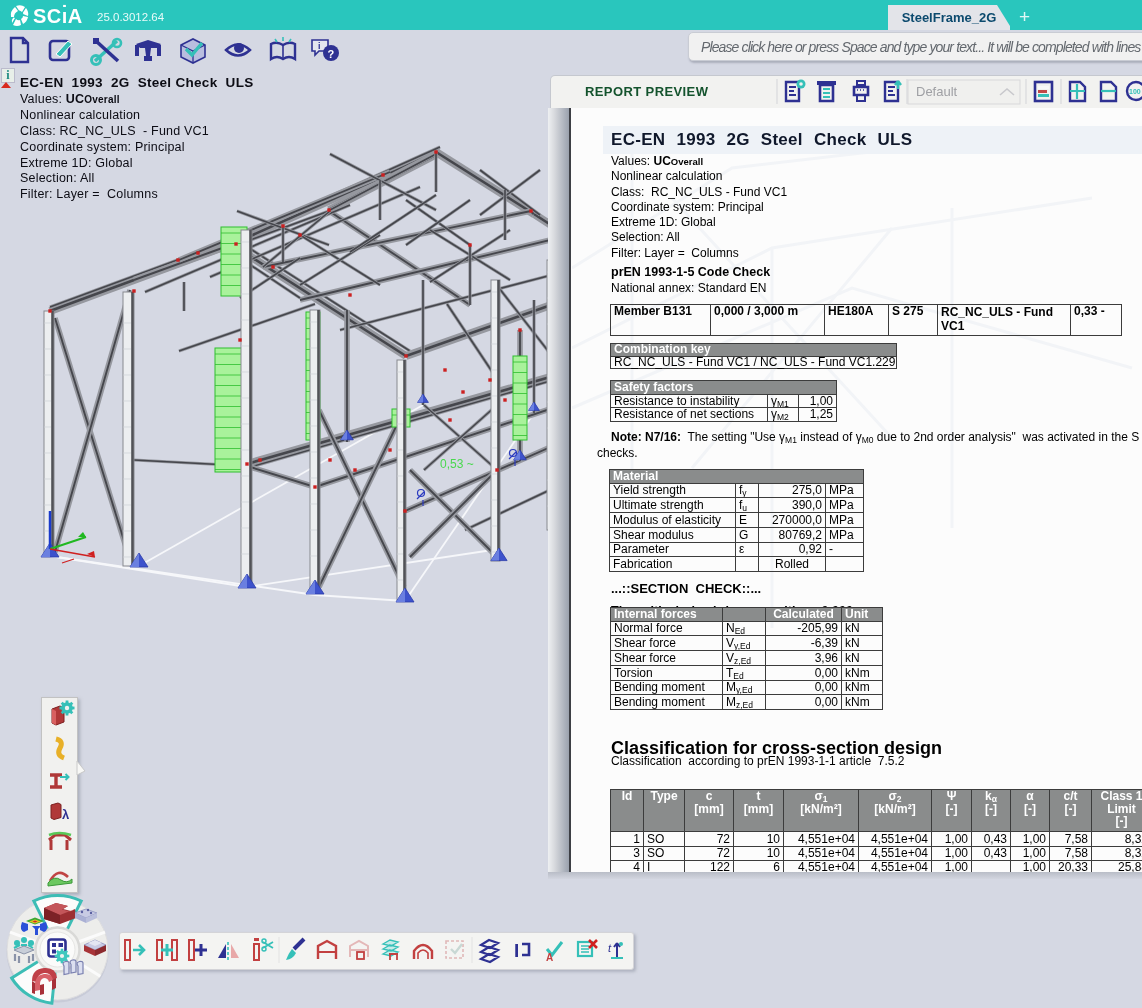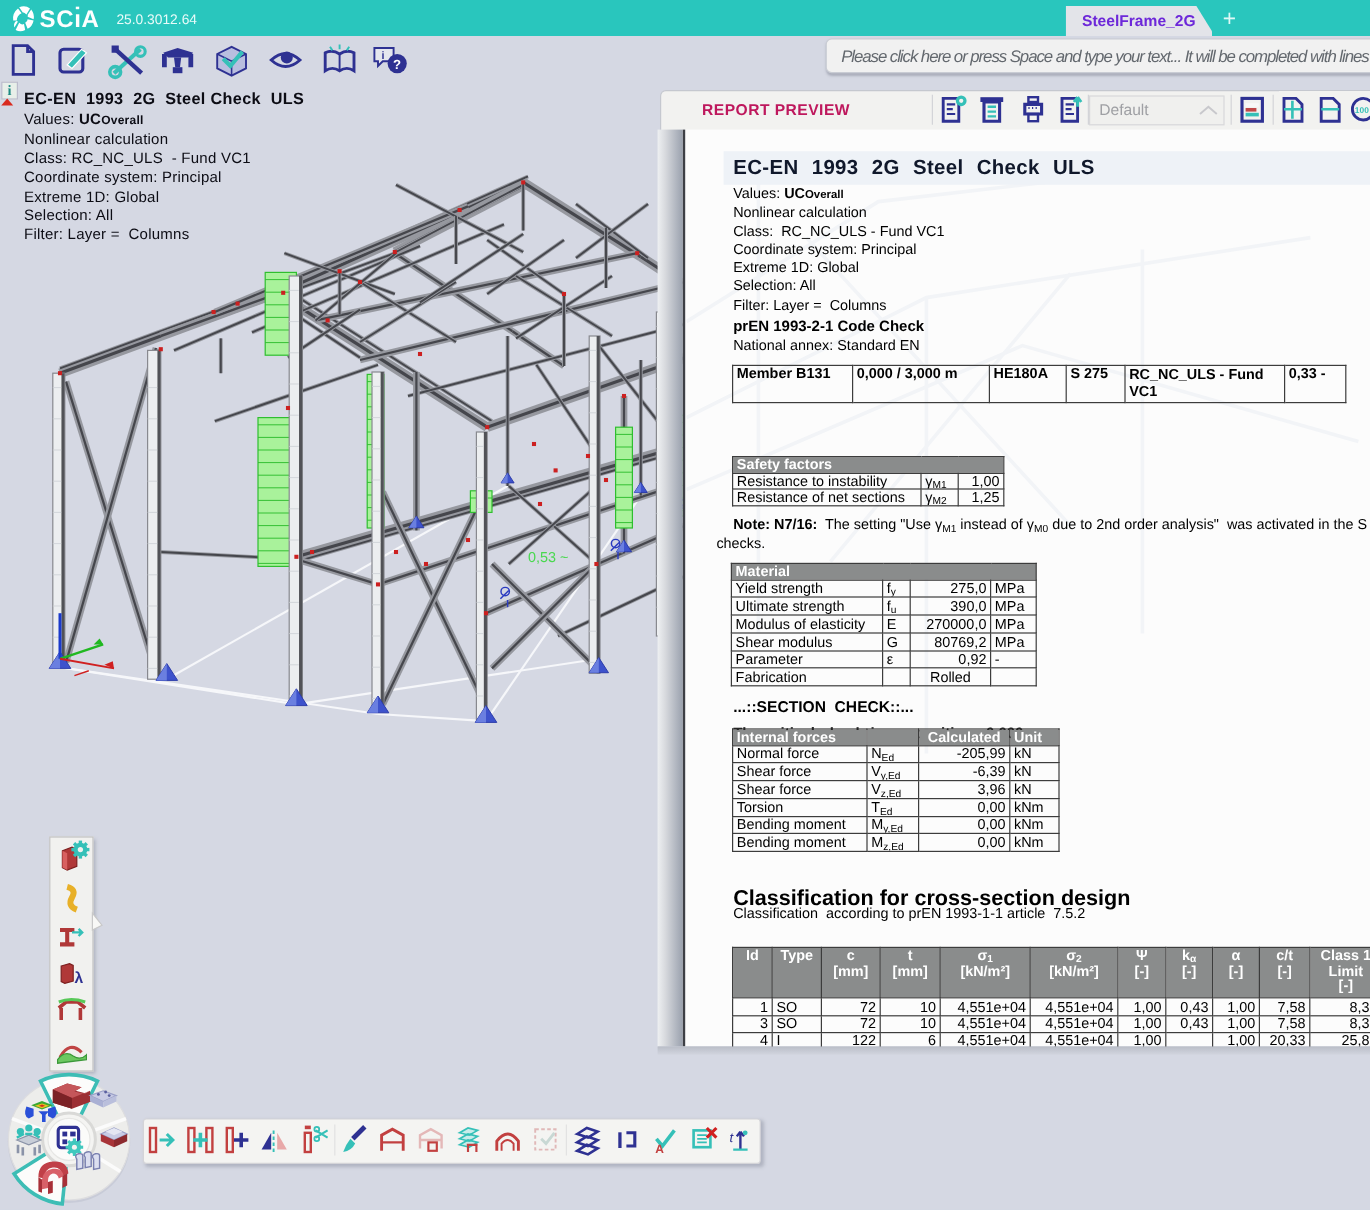--- a/index.html
+++ b/index.html
@@ -2,40 +2,40 @@
 <html><head>
 <meta charset="utf-8">
 <style>
 html,body{margin:0;padding:0;}
 body{width:1142px;height:1008px;overflow:hidden;position:relative;
  font-family:"Liberation Sans",sans-serif;background:#d5d8e3;}
 .abs{position:absolute;}
 
 #topbar{left:0;top:0;width:1142px;height:30px;background:#29c6bd;}
 #ver{left:97px;top:11px;color:#e8fbf9;font-size:11.5px;}
-#tab{left:888px;top:5px;width:122px;height:42px;background:#e3e4e9;color:#6d28d9;
+#tab{left:888px;top:5px;width:122px;height:42px;background:#e3e4e9;color:#0c4a6e;
  font-weight:bold;font-size:13px;text-align:center;line-height:25px;}
 #tab{clip-path:polygon(0 0,109px 0,122px 21px,122px 25px,0 25px);}
 #plus{left:1019px;top:6px;color:#dff8f6;font-size:19px;}
 
 #searchrow{left:688px;top:32px;width:454px;height:27px;background:#f1f1f1;
  border:1px solid #c9ccd4;border-radius:5px 0 0 5px;box-shadow:1px 2px 2px rgba(120,125,140,.45);}
 #searchtxt{left:701px;top:39px;color:#63686e;font-size:14px;font-style:italic;white-space:nowrap;letter-spacing:-0.88px;width:441px;overflow:hidden;}
 
 #viewport{left:0;top:30px;width:1142px;height:978px;background:#d5d8e3;}
 
 #info{left:20px;top:75px;font-size:12.5px;color:#0c0c14;line-height:15.9px;letter-spacing:.2px;}
 #info b.t{font-size:13.5px;font-weight:bold;letter-spacing:.3px;}
 #iicon{left:1px;top:68px;width:12px;height:13px;background:#e8efe9;color:#1d8a80;
  font-size:12px;font-weight:bold;text-align:center;line-height:13px;font-family:"Liberation Serif",serif;border:1px solid #bbc;}
 #itri{left:1px;top:82px;width:0;height:0;border-left:5px solid transparent;border-right:5px solid transparent;border-bottom:6px solid #d92b1f;}
 
 #rphead{left:550px;top:75px;width:592px;height:33px;background:#f2f2f0;
  border-radius:5px 0 0 0;border:1px solid #c5c8cf;border-bottom:1px solid #d9dade;}
-#rptitle{left:585px;top:84px;color:#be185d;font-weight:bold;font-size:13px;letter-spacing:.4px;}
+#rptitle{left:585px;top:84px;color:#14532d;font-weight:bold;font-size:13px;letter-spacing:.4px;}
 #gutter{left:548px;top:108px;width:21px;height:764px;
  background:linear-gradient(90deg,#eef0f2 0%,#d8dade 30%,#a7adb8 85%,#9aa1ad 100%);}
 #page{left:569px;top:108px;width:573px;height:764px;background:#fcfcfc;border-left:2px solid #3d3f45;}
 #pageshadow{left:548px;top:872px;width:594px;height:7px;background:linear-gradient(180deg,#b9bdc7,#d2d5df);}
 
 .rp{position:absolute;color:#000;font-size:12px;white-space:nowrap;}
 sub{font-size:8.5px;vertical-align:-2px;line-height:0;}
 table.rt{border-collapse:collapse;position:absolute;table-layout:fixed;}
 table.rt td{border:1px solid #3c3c3c;font-size:12px;line-height:12.5px;padding:0 3px;overflow:hidden;white-space:nowrap;color:#000;}
 table.rt td.h{background:#8a8c8c;color:#fff;font-weight:bold;}
@@ -503,21 +503,21 @@
  <div class="rp" style="left:42px;top:22px;font-size:17px;font-weight:bold;color:#10182b;letter-spacing:.3px;word-spacing:6px;">EC-EN 1993 2G Steel Check ULS</div>
  <div class="rp" style="left:42px;top:46px;line-height:15.3px;">
    Values: <b>UC</b><b style="font-size:9.5px">Overall</b><br>
    Nonlinear calculation<br>
    Class:&nbsp; RC_NC_ULS - Fund VC1<br>
    Coordinate system: Principal<br>
    Extreme 1D: Global<br>
    Selection: All<br>
    Filter: Layer =&nbsp; Columns
  </div>
- <div class="rp" style="left:42px;top:157px;font-weight:bold;font-size:12.5px;">prEN 1993-2-1 Code Check</div>
+ <div class="rp" style="left:42px;top:157px;font-weight:bold;font-size:12.5px;">prEN 1993-1-5 Code Check</div>
  <div class="rp" style="left:42px;top:173px;">National annex: Standard EN</div>
 
  <table class="rt" style="left:41px;top:196px;width:511px;font-weight:bold;">
   <colgroup>
         <col style="width:100px">
         <col style="width:114px">
         <col style="width:64px">
         <col style="width:49px">
         <col style="width:133px">
         <col style="width:51px">
@@ -527,20 +527,30 @@
           <td style="vertical-align:top">Member B131</td>
           <td style="vertical-align:top">0,000 / 3,000 m</td>
           <td style="vertical-align:top">HE180A</td>
           <td style="vertical-align:top">S 275</td>
           <td style="vertical-align:top;white-space:normal;line-height:14px">RC_NC_ULS - Fund VC1</td>
           <td style="vertical-align:top">0,33 -</td>
         </tr>
  </tbody>
     </table>
 
+ <table class="rt" style="left:41px;top:235px;width:287px;line-height:11px;">
+  <tbody>
+        <tr style="height:9px">
+          <td class="h" style="line-height:11.5px;overflow:visible">Combination key</td>
+        </tr>
+  <tr style="height:9px">
+          <td style="line-height:11px;overflow:visible">RC_NC_ULS - Fund VC1 / NC_ULS - Fund VC1.229</td>
+        </tr>
+ </tbody>
+    </table>
 
  <table class="rt" style="left:41px;top:272px;width:226px;">
   <colgroup>
         <col style="width:157px">
         <col style="width:31px">
         <col style="width:38px">
       </colgroup>
   <tbody>
         <tr style="height:11px">
           <td class="h" colspan="3">Safety factors</td>

